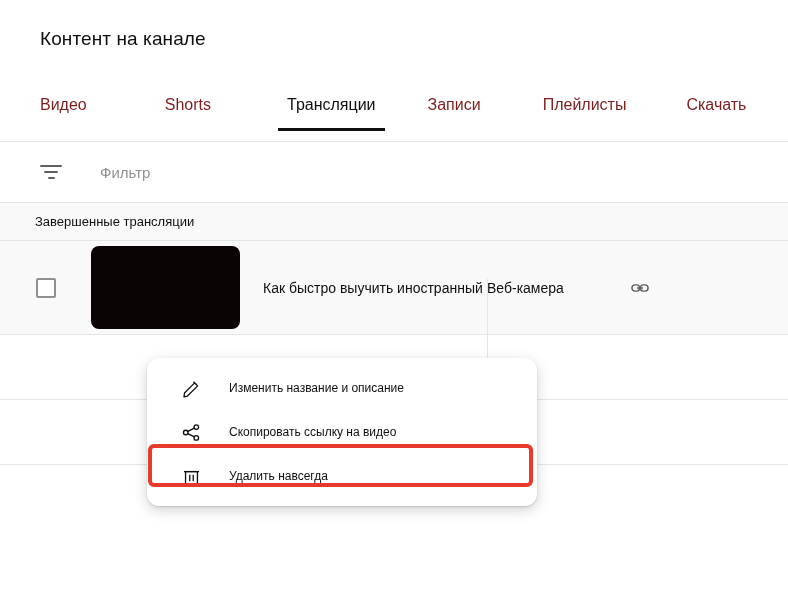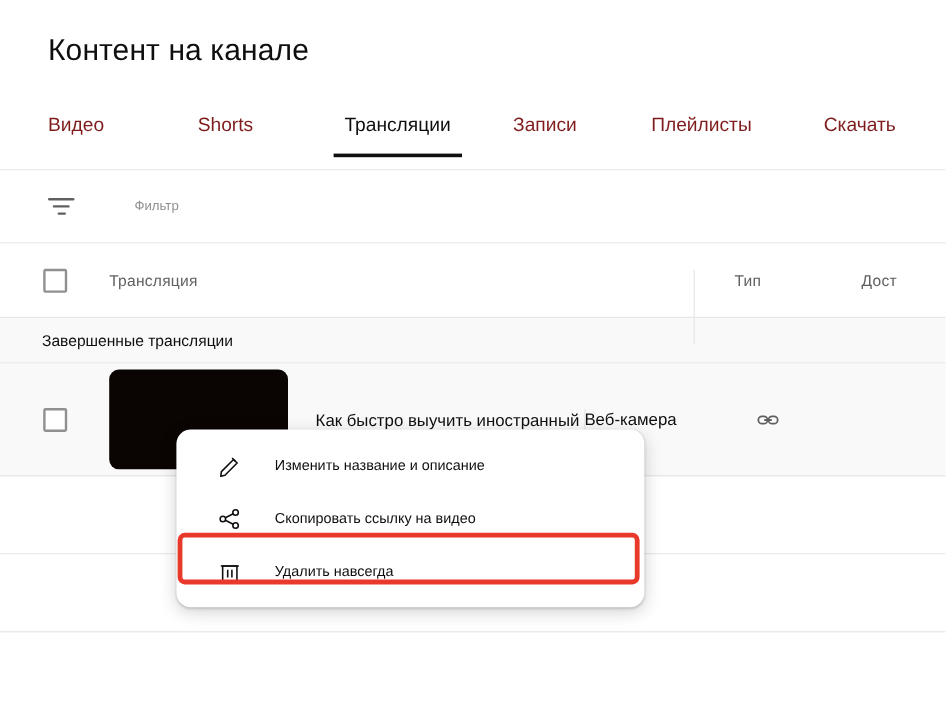--- a/index.html
+++ b/index.html
@@ -7,21 +7,21 @@
     width: 788px; height: 602px;
     background: #ffffff;
     font-family: "Liberation Sans", sans-serif;
     overflow: hidden;
   }
   .page { position: relative; width: 788px; height: 602px; background: #ffffff; }
 
   
   .page-title {
     position: absolute; left: 40px; top: 28px;
-    font-size: 25px; font-weight: 400; color: #0f0f0f;
+    font-size: 19px; font-weight: 400; color: #0f0f0f;
     letter-spacing: 0.1px;
   }
 
   
   .tabs {
     position: absolute; left: 0; top: 90px; width: 788px; height: 52px;
     display: flex; align-items: flex-start;
   }
   .tab {
     position: relative;
@@ -47,22 +47,22 @@
   .filter-icon {
     width: 26px; height: 18px; margin-left: 38px;
     display: flex; flex-direction: column; align-items: center;
     justify-content: space-between; padding: 2px 0;
   }
   .filter-icon i { display: block; height: 2px; background: #606060; border-radius: 1px; }
   .filter-icon i:nth-child(1) { width: 22px; }
   .filter-icon i:nth-child(2) { width: 14px; }
   .filter-icon i:nth-child(3) { width: 7px; }
   .filter-input {
-    margin-left: 48px; border: none; outline: none; background: transparent;
-    font-family: "Liberation Sans", sans-serif; font-size: 11px;
+    margin-left: 36px; border: none; outline: none; background: transparent;
+    font-family: "Liberation Sans", sans-serif; font-size: 15px;
     color: #0f0f0f; width: 380px;
   }
   .filter-input::placeholder { color: #909090; }
   .filter-bottom-border {
     position: absolute; left: 0; top: 202px; width: 788px; height: 1px; background: #e5e5e5;
   }
 
   
   .table { position: absolute; left: 0; top: 203px; width: 788px; }
 
@@ -178,35 +178,20 @@
       <i></i>
         <i></i>
         <i></i>
     </div>
     <input class="filter-input" type="text" placeholder="Фильтр" style="">
   </div>
   <div class="filter-bottom-border"></div>
 
   <div class="table">
 
-    <div class="thead">
-      <div class="col-check">
-        <div class="checkbox"></div>
-      </div>
-      <div class="col-title">
-        <span class="th-text">Трансляция</span>
-      </div>
-      <div class="col-type">
-        <span class="vdiv"></span>
-        <span class="th-text" style="margin-left:34px;">Тип</span>
-      </div>
-      <div class="col-access">
-        <span class="th-text">Дост</span>
-      </div>
-    </div>
 
     <div class="section-row">
       <span class="section-label">Завершенные трансляции</span>
     </div>
 
     <div class="row">
       <div class="col-check">
         <div class="checkbox"></div>
       </div>
       <div style="display:flex;align-items:center;width:487px;margin-left:-91px;padding-left:91px;">

